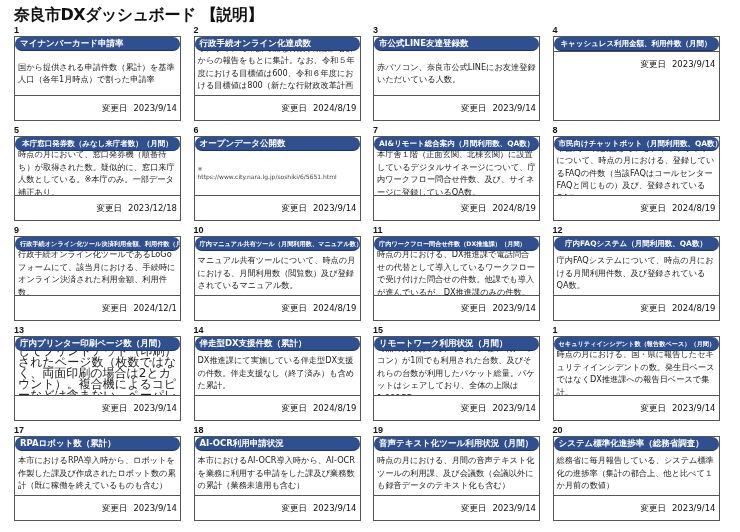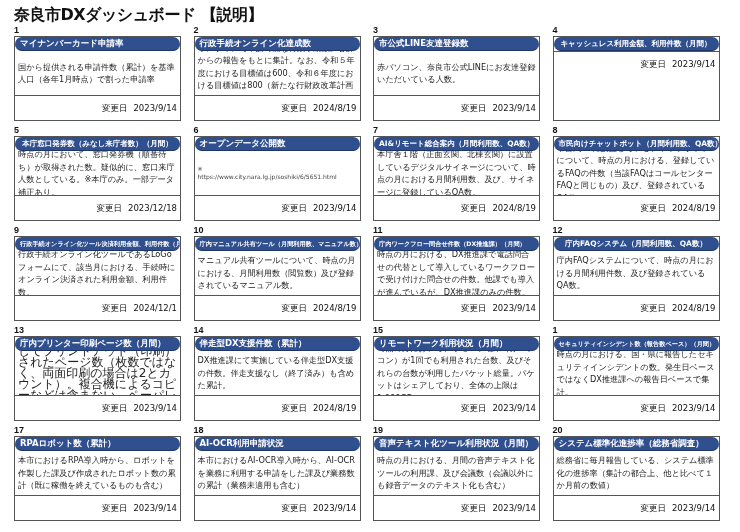--- a/index.html
+++ b/index.html
@@ -115,21 +115,21 @@
         </div>
       </div>
       <div class="card-foot"><span class="lbl">変更日</span><span>2023/9/14</span></div>
     </div>
   </div>
   <div class="cell">
     <div class="card-num">7</div>
     <div class="card">
       <div class="card-head medium">AI&amp;リモート総合案内（月間利用数、QA数）</div>
       <div class="card-body">
-          <div class="txt">本庁舎１階（正面玄関、北棟玄関）に設置しているデジタルサイネージについて、時点の月における月間利用数、及び、サイネージに登録しているQA数。</div>
+          <div class="txt">本庁舎１階（正面玄関、北棟玄関）に設置しているデジタルサイネージについて、庁内ワークフロー問合せ件数、及び、サイネージに登録しているQA数。</div>
         </div>
       <div class="card-foot"><span class="lbl">変更日</span><span>2024/8/19</span></div>
     </div>
   </div>
   <div class="cell">
     <div class="card-num">8</div>
     <div class="card">
       <div class="card-head medium">市民向けチャットボット（月間利用数、QA数）</div>
       <div class="card-body">
           <div class="txt">市公式HPに設置しているチャットボットについて、時点の月における、登録しているFAQの件数（当該FAQはコールセンターFAQと同じもの）及び、登録されているQA数。</div>

